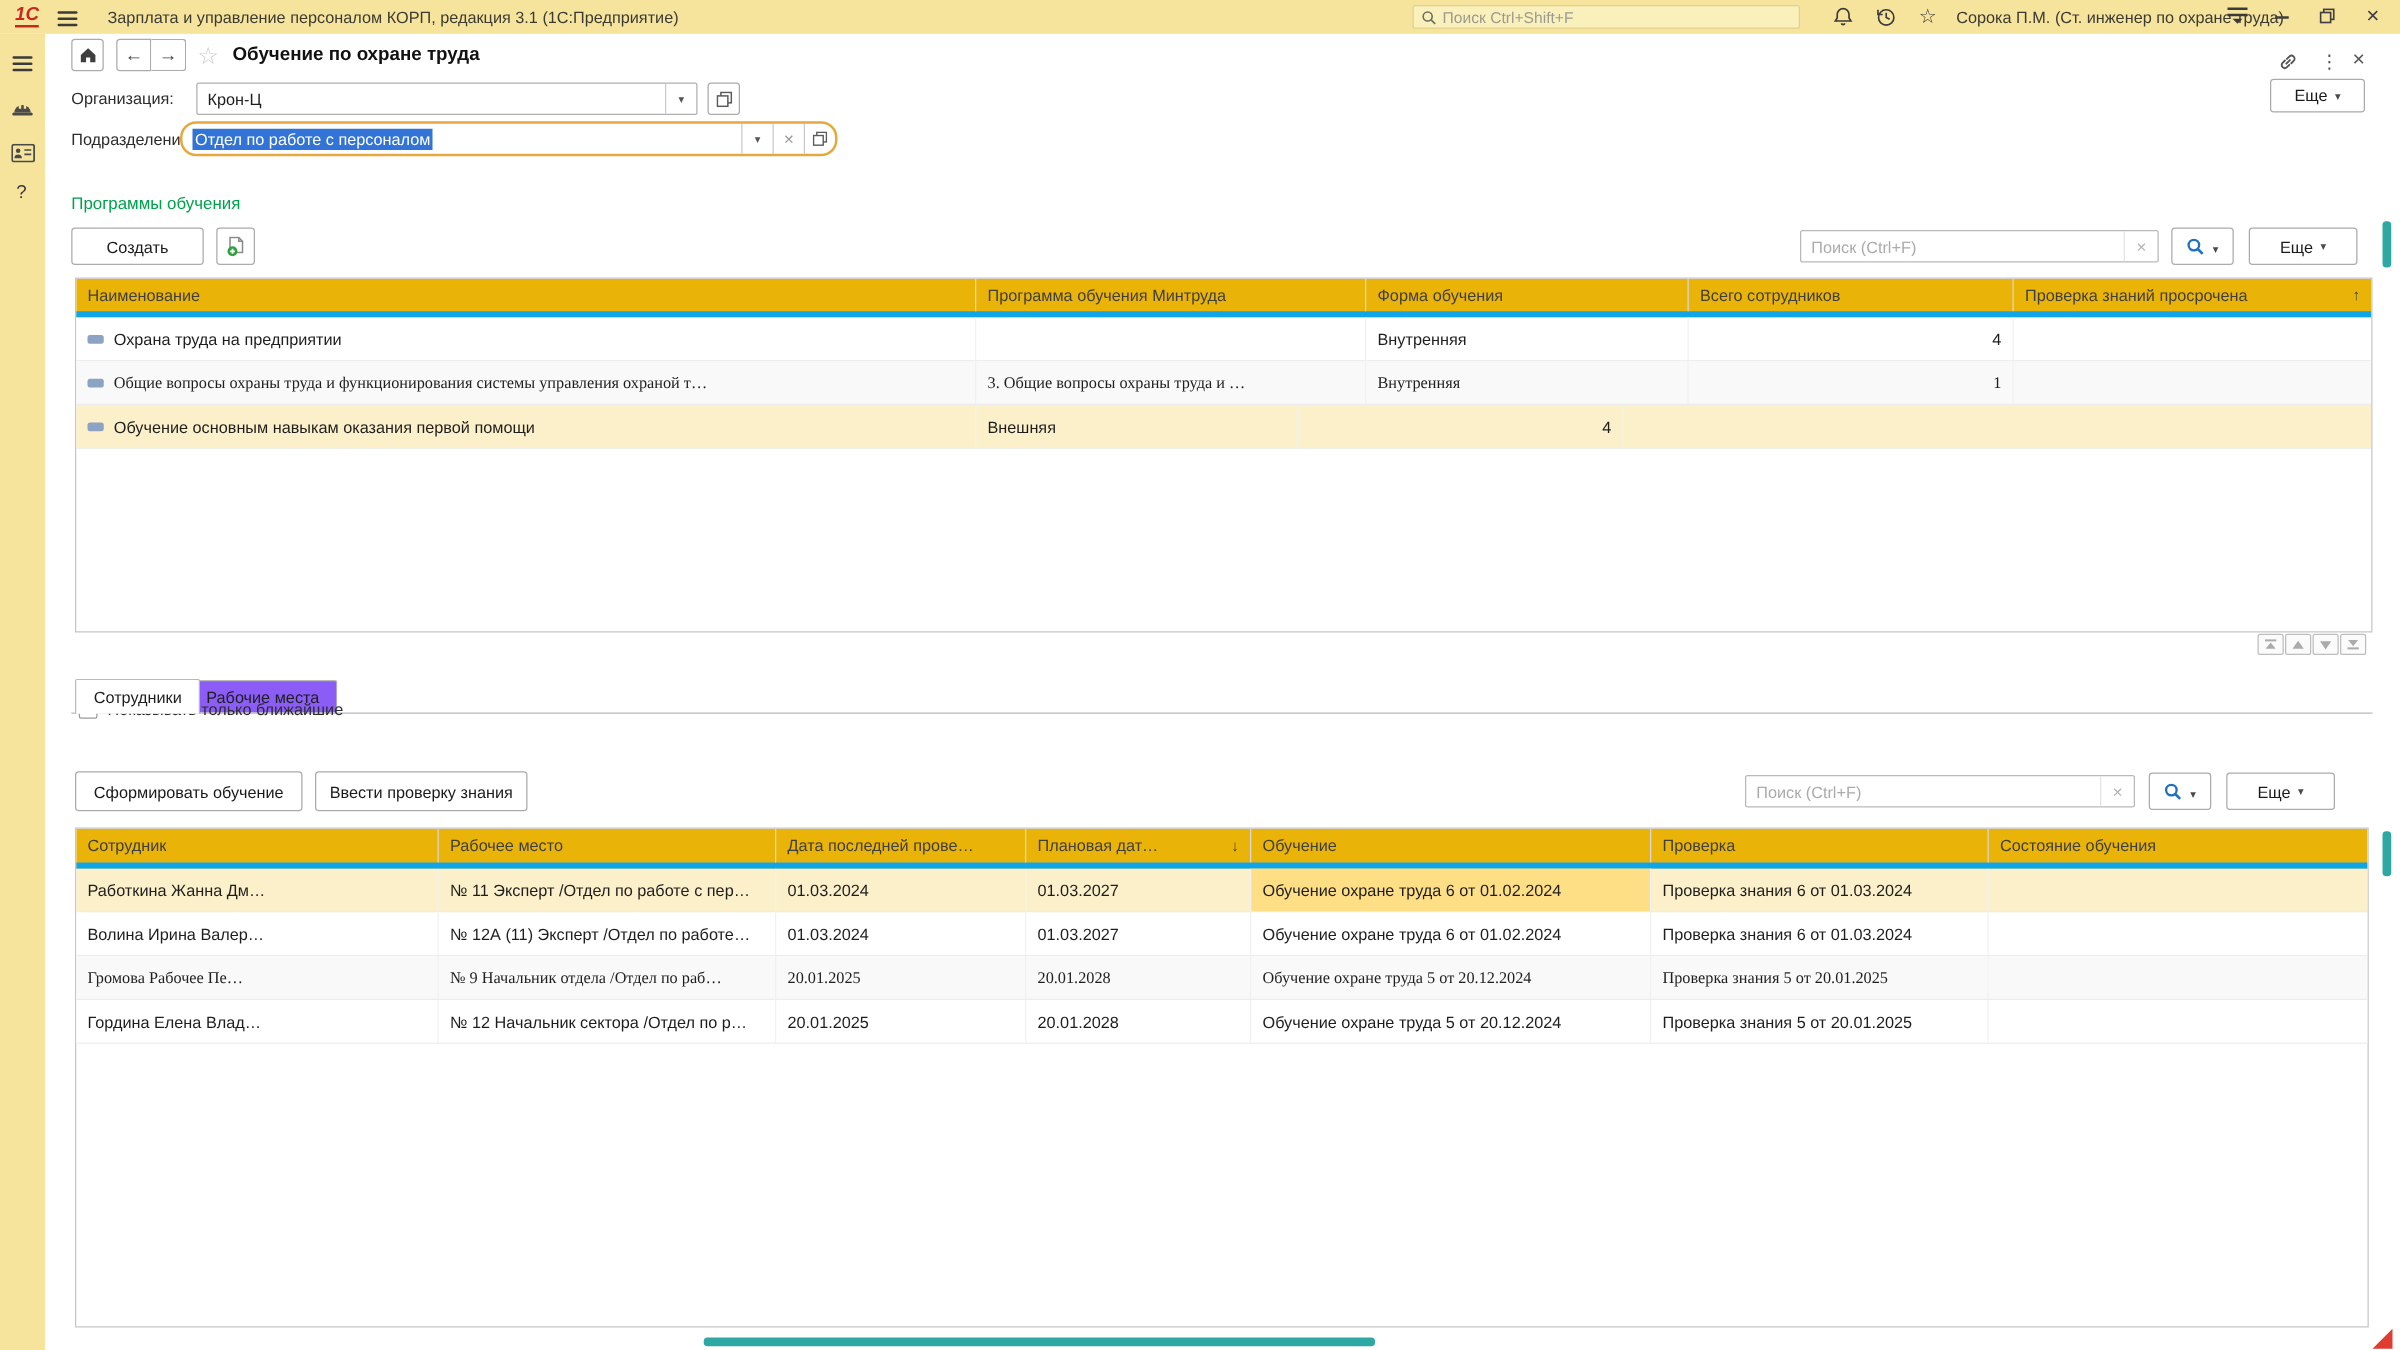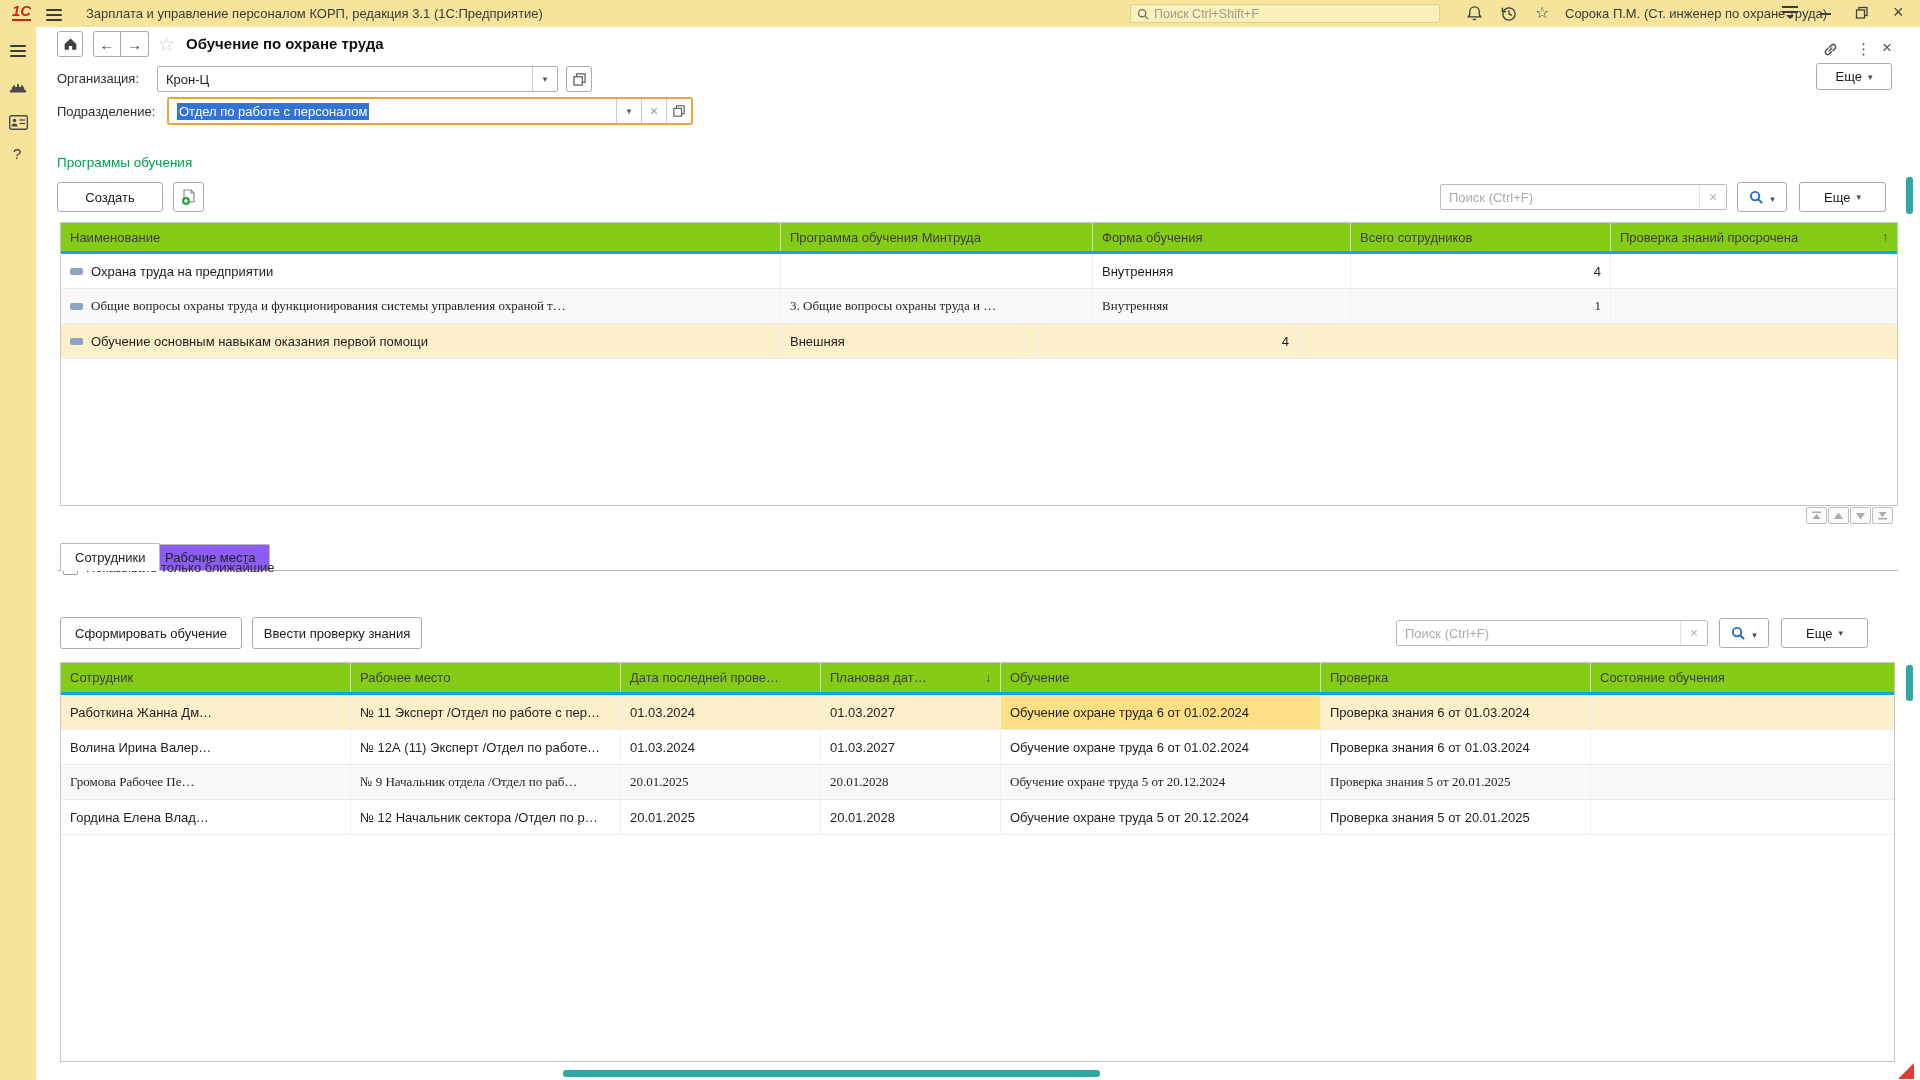--- a/index.html
+++ b/index.html
@@ -27,21 +27,21 @@
   .ffocus{border:2px solid #E5A83C;border-radius:3px;}
   .selblue{background:#3173D6;color:#fff;padding:1px 2px;}
   .lbl{font-size:13px;color:#2d2d2d;}
   .greenlbl{color:#00A24C;font-size:13.5px;}
   .searchbox{display:flex;align-items:stretch;border:1px solid #B9B9B9;border-radius:2px;background:#fff;box-sizing:border-box;}
   .searchbox input{border:none;outline:none;flex:1;padding:0 8px;font-size:13px;font-family:"Liberation Sans",sans-serif;background:transparent;min-width:0;}
   .searchbox input::placeholder{color:#ABABAB;}
   .searchbox .x{width:26px;display:flex;align-items:center;justify-content:center;color:#B3B3B3;font-size:14px;border-left:1px solid #E3E3E3;}
   
   .tbl{position:absolute;border:1px solid #C6C6C6;background:#fff;box-sizing:border-box;overflow:hidden;}
-  .thead{display:flex;background:#84cc16;border-bottom:3px solid #0ea5e9;height:31px;box-sizing:border-box;}
+  .thead{display:flex;background:#eab308;border-bottom:5px solid #0ea5e9;height:31px;box-sizing:border-box;}
   .th{display:flex;align-items:center;padding:0 9px;font-size:13px;color:#3f3f3f;border-right:1px solid #D8D8D8;box-sizing:border-box;overflow:hidden;white-space:nowrap;}
   .th:last-child{border-right:none;}
   .tr{display:flex;height:35px;border-bottom:1px solid #EDEDED;box-sizing:border-box;background:#fff;}
   .tr.alt{background:#F9F9F9;font-family:Liberation Serif, serif;}
   .tr.sel{background:#FBF0C9;}
   .td{display:flex;align-items:center;padding:0 9px;font-size:13px;border-right:1px solid #F1F1F1;box-sizing:border-box;overflow:hidden;white-space:nowrap;}
   .td:last-child{border-right:none;}
   .td.cur{background:#FFDF85;}
   .td.num{justify-content:flex-end;}
   .dash{width:13px;height:7px;background:#8CA3C4;border-radius:2px;margin-right:8px;flex:none;}
@@ -173,21 +173,21 @@
   <div class="seg dd"></div>
 </div>
 <div class="abs btn" style="left:566px;top:66px;width:26px;height:26px;">
   <svg width="13" height="13" viewBox="0 0 14 14">
       <rect x="4" y="1" width="9" height="9" fill="none" stroke="#5a5a5a" stroke-width="1.3"></rect>
       <rect x="1" y="4" width="9" height="9" fill="#fff" stroke="#5a5a5a" stroke-width="1.3"></rect>
     </svg>
 </div>
 
 <div class="abs lbl" style="left:57px;top:104px;">Подразделение:</div>
-<div class="abs field ffocus" style="left:167px;top:97px;width:526px;height:28px;">
+<div class="abs field ffocus" style="left:144px;top:97px;width:526px;height:28px;border-radius:13px;">
   <div class="txt">
       <span class="selblue">Отдел по работе с персоналом</span>
     </div>
   <div class="seg dd"></div>
   <div class="seg clr">×</div>
   <div class="seg">
     <svg width="12" height="12" viewBox="0 0 14 14">
         <rect x="4" y="1" width="9" height="9" fill="none" stroke="#5a5a5a" stroke-width="1.3"></rect>
         <rect x="1" y="4" width="9" height="9" fill="#fff" stroke="#5a5a5a" stroke-width="1.3"></rect>
       </svg>

